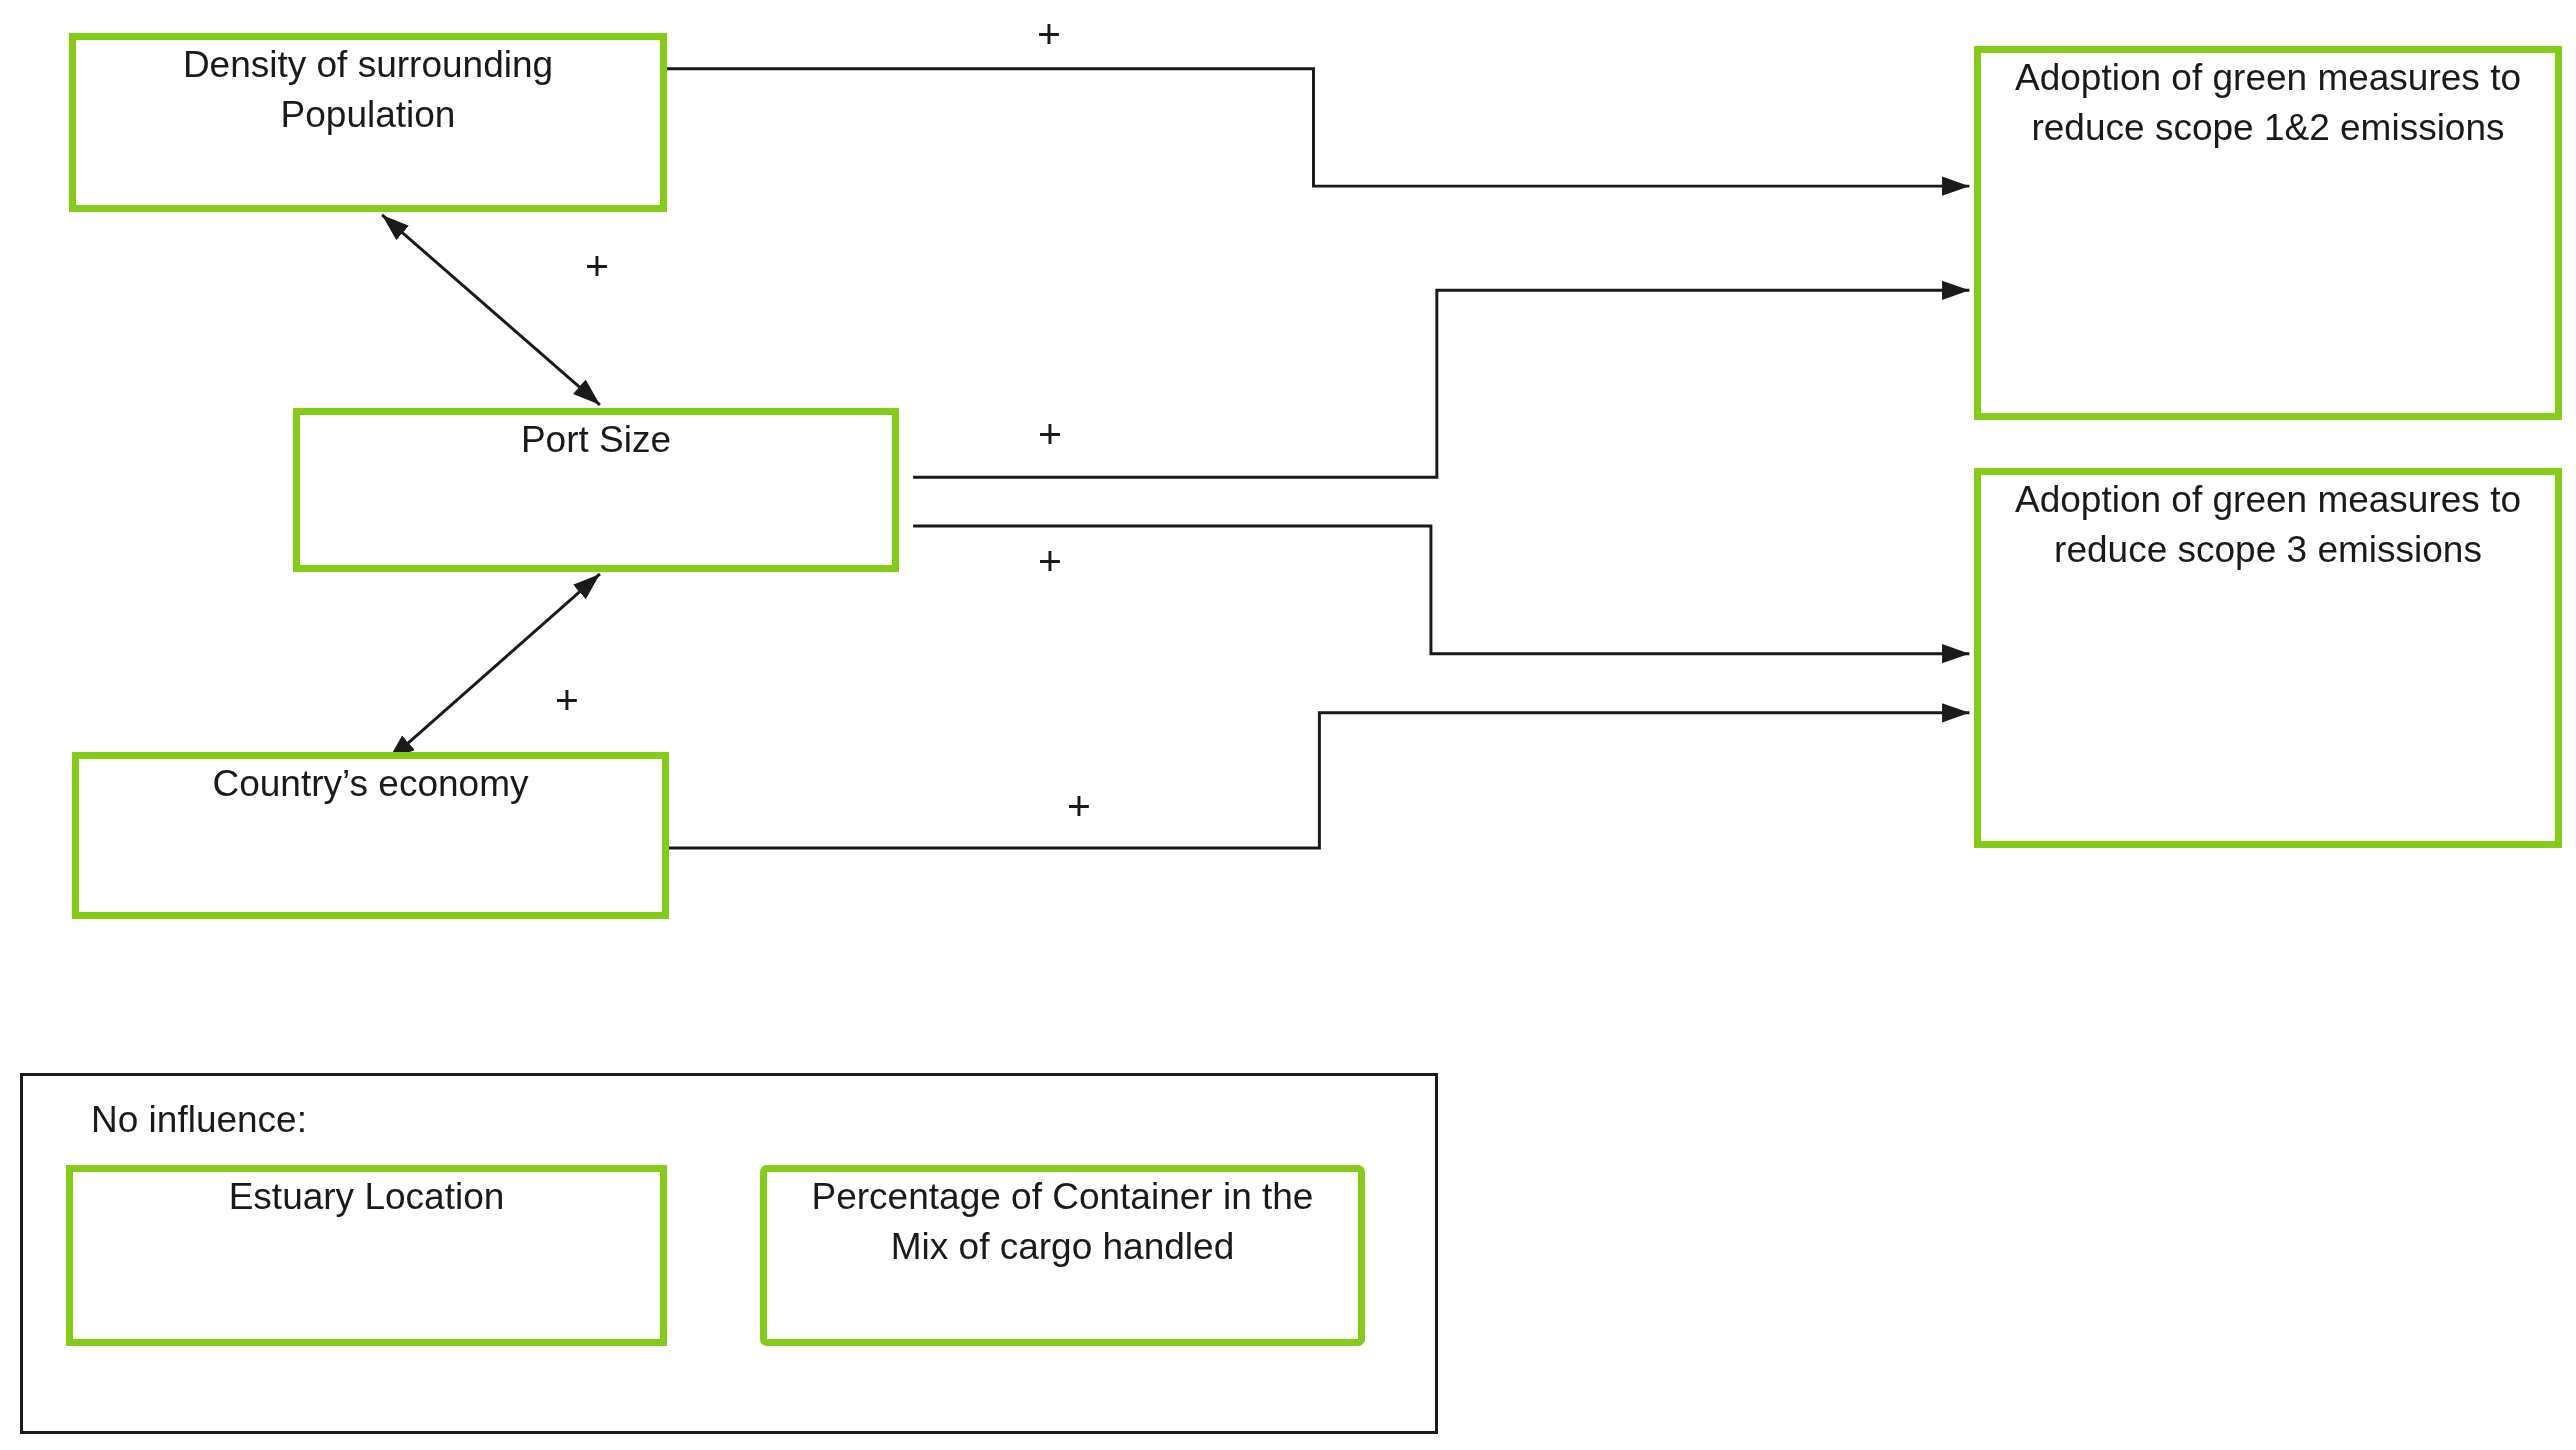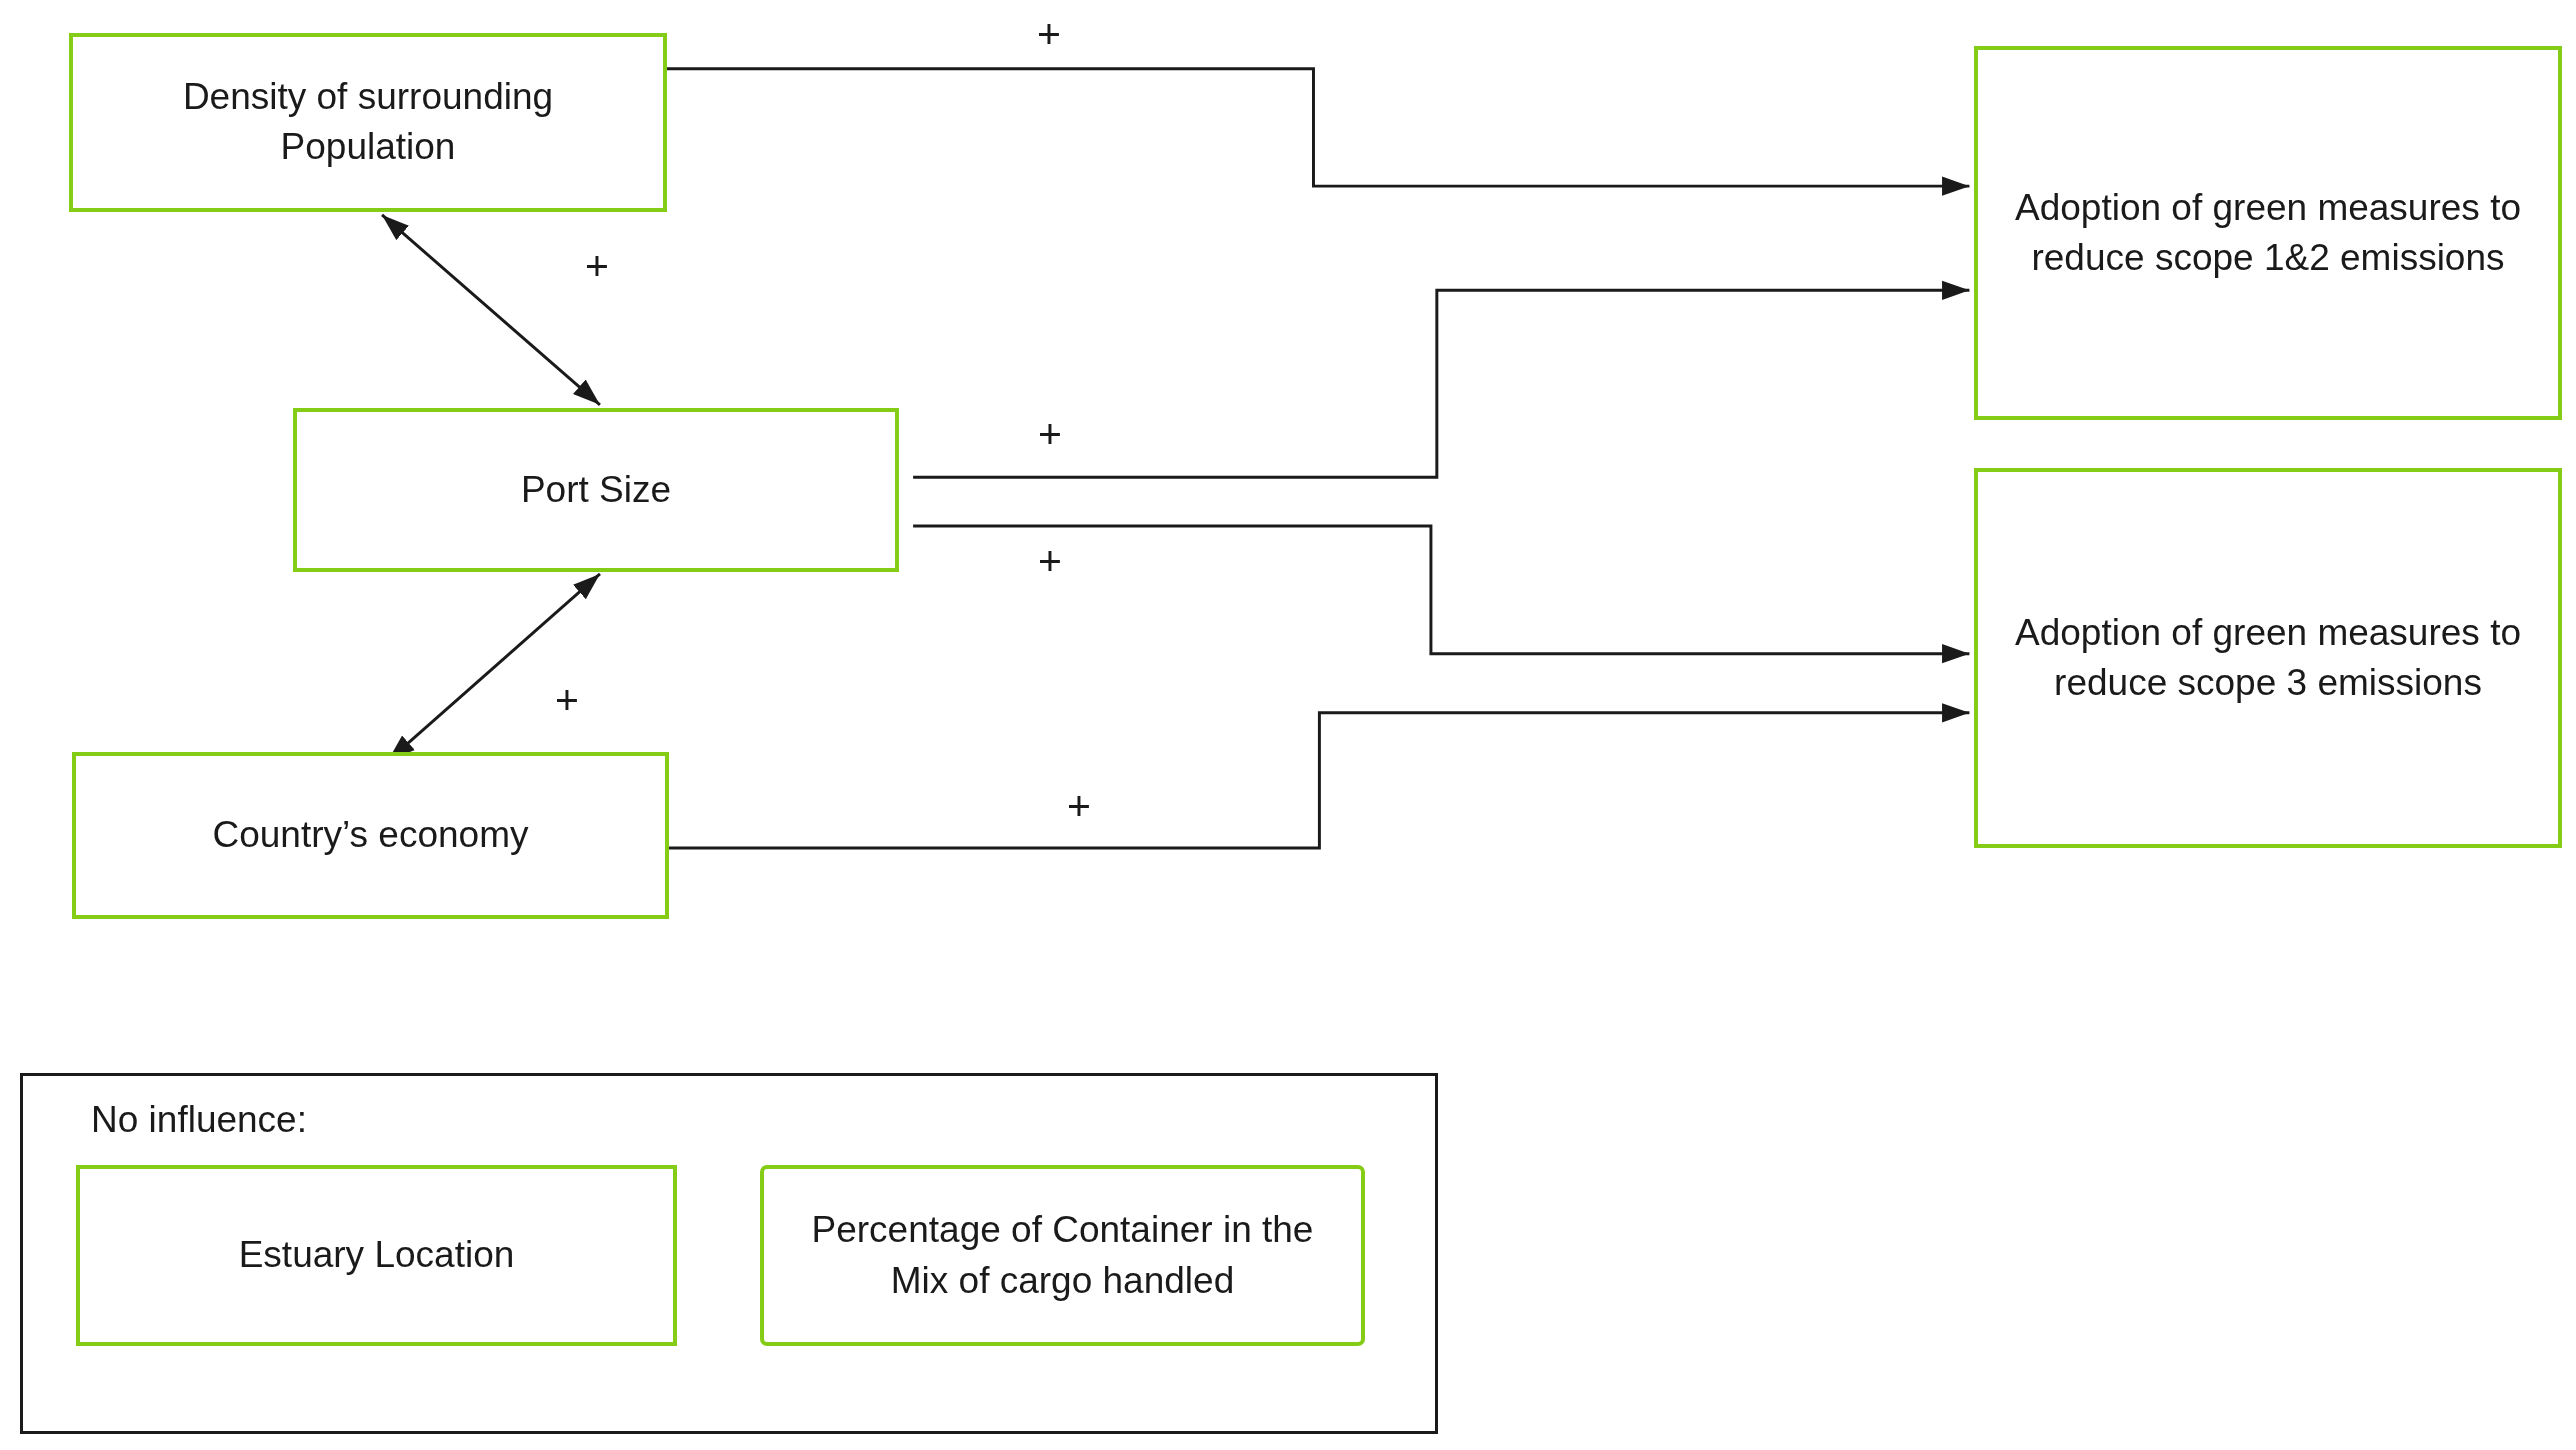--- a/index.html
+++ b/index.html
@@ -8,23 +8,23 @@
     background: #ffffff;
     font-family: "Liberation Sans", sans-serif;
     color: #1a1a1a;
     overflow: hidden;
   }
   .stage { position: relative; width: 2576px; height: 1450px; background: #ffffff; }
   .wires { position: absolute; left: 0; top: 0; width: 2576px; height: 1450px; }
   .wire { stroke: #1a1a1a; stroke-width: 4; fill: none; }
   .node {
     position: absolute;
-    border: 4px solid #84cc16;
+    border: 7px solid #84cc16;
     background: #ffffff;
-    display: flex; align-items: center; justify-content: center;
+    display: flex; align-items: flex-start; justify-content: center;
     text-align: center;
     font-size: 37px; line-height: 1.36;
     white-space: pre-line;
   }
   .group-box {
     position: absolute;
     border: 3px solid #1a1a1a;
     background: #ffffff;
   }
   .group-title {
@@ -91,21 +91,21 @@
   <span class="plus" style="left:597px; top:266px;">+</span>
   <span class="plus" style="left:1050px; top:434px;">+</span>
   <span class="plus" style="left:1050px; top:561px;">+</span>
   <span class="plus" style="left:567px; top:700px;">+</span>
   <span class="plus" style="left:1079px; top:806px;">+</span>
 
   <div class="group-box" style="left:20px; top:1073px; width:1418px; height:361px;"></div>
 
   <div class="group-title" style="left:47px; top:1098px;margin-left:44px;">No influence:</div>
 
-  <div class="node" style="left:76px; top:1165px; width:601px; height:181px;">
+  <div class="node" style="left:66px; top:1165px; width:601px; height:181px;">
     <span>Estuary Location</span>
   </div>
 
   <div class="node" style="left:760px; top:1165px; width:605px; height:181px;border-radius:7px;">
     <span>Percentage of Container in the
 Mix of cargo handled</span>
   </div>
 
 </div>
 

